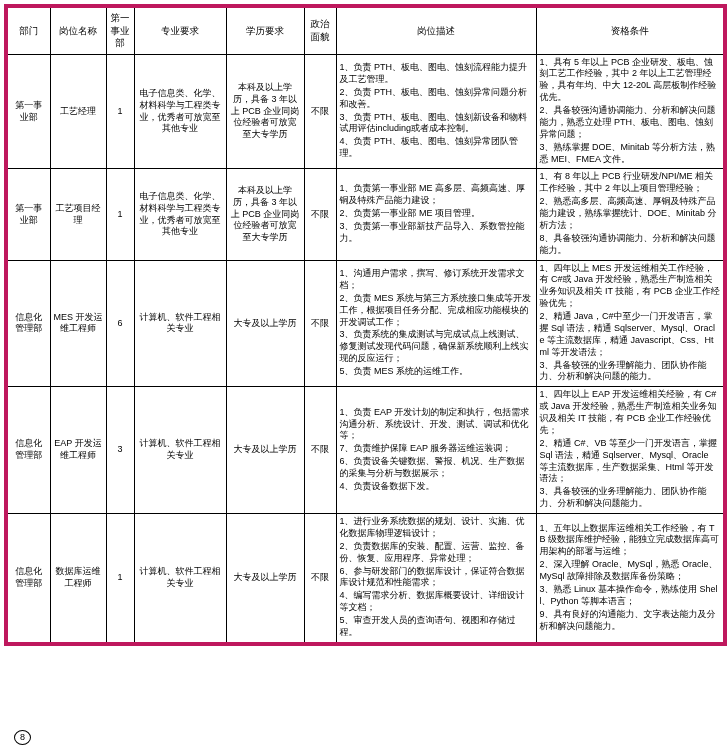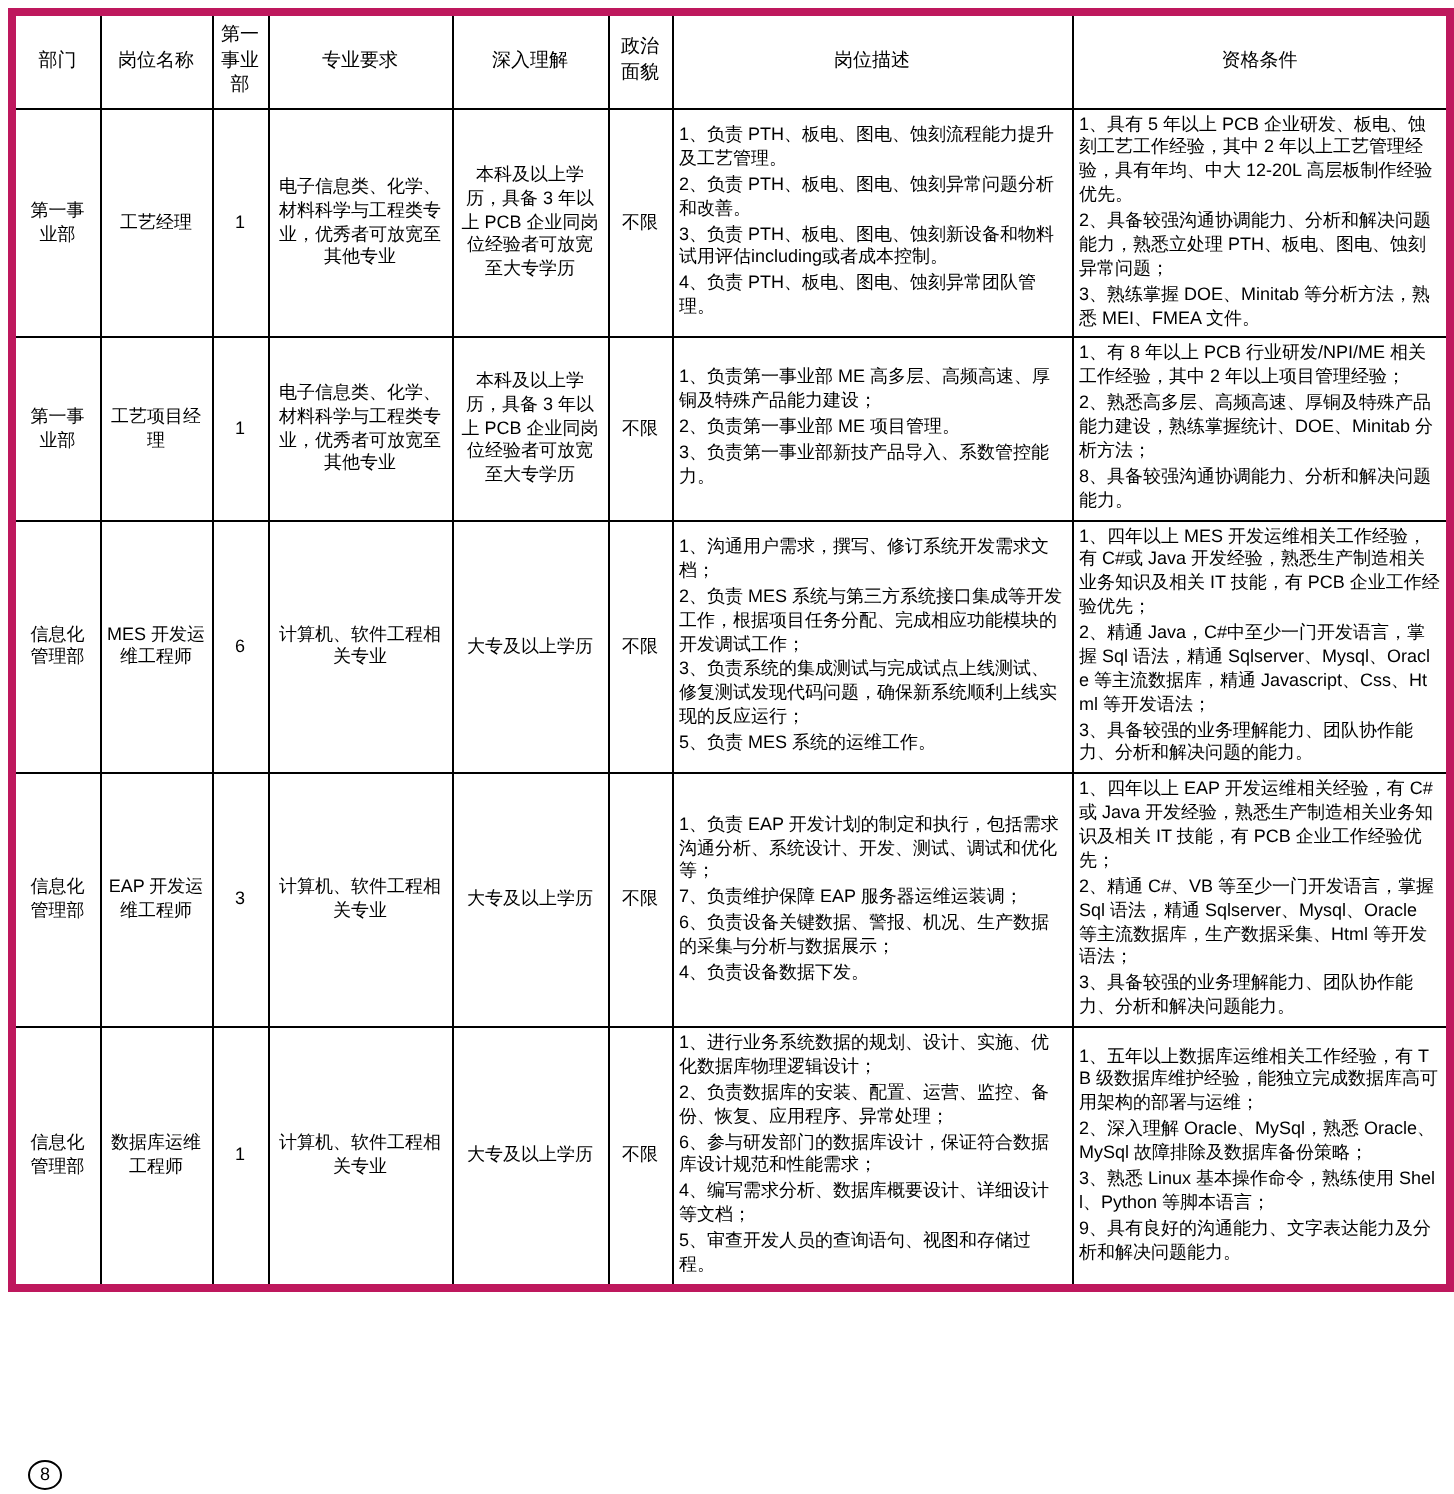--- a/index.html
+++ b/index.html
@@ -95,21 +95,21 @@
       <col class="c-polit">
       <col class="c-desc">
       <col class="c-qual">
     </colgroup>
     <thead>
       <tr>
         <th>部门</th>
         <th>岗位名称</th>
         <th class="hdr-two-line">第一事业部</th>
         <th>专业要求</th>
-        <th>深入理解</th>
+        <th>学历要求</th>
         <th class="hdr-two-line">政治面貌</th>
         <th>岗位描述</th>
         <th>资格条件</th>
       </tr>
     </thead>
     <tbody>
         <tr>
           <td class="cell-dept">第一事业部</td>
           <td class="cell-post">工艺经理</td>
           <td class="cell-num">1</td>

